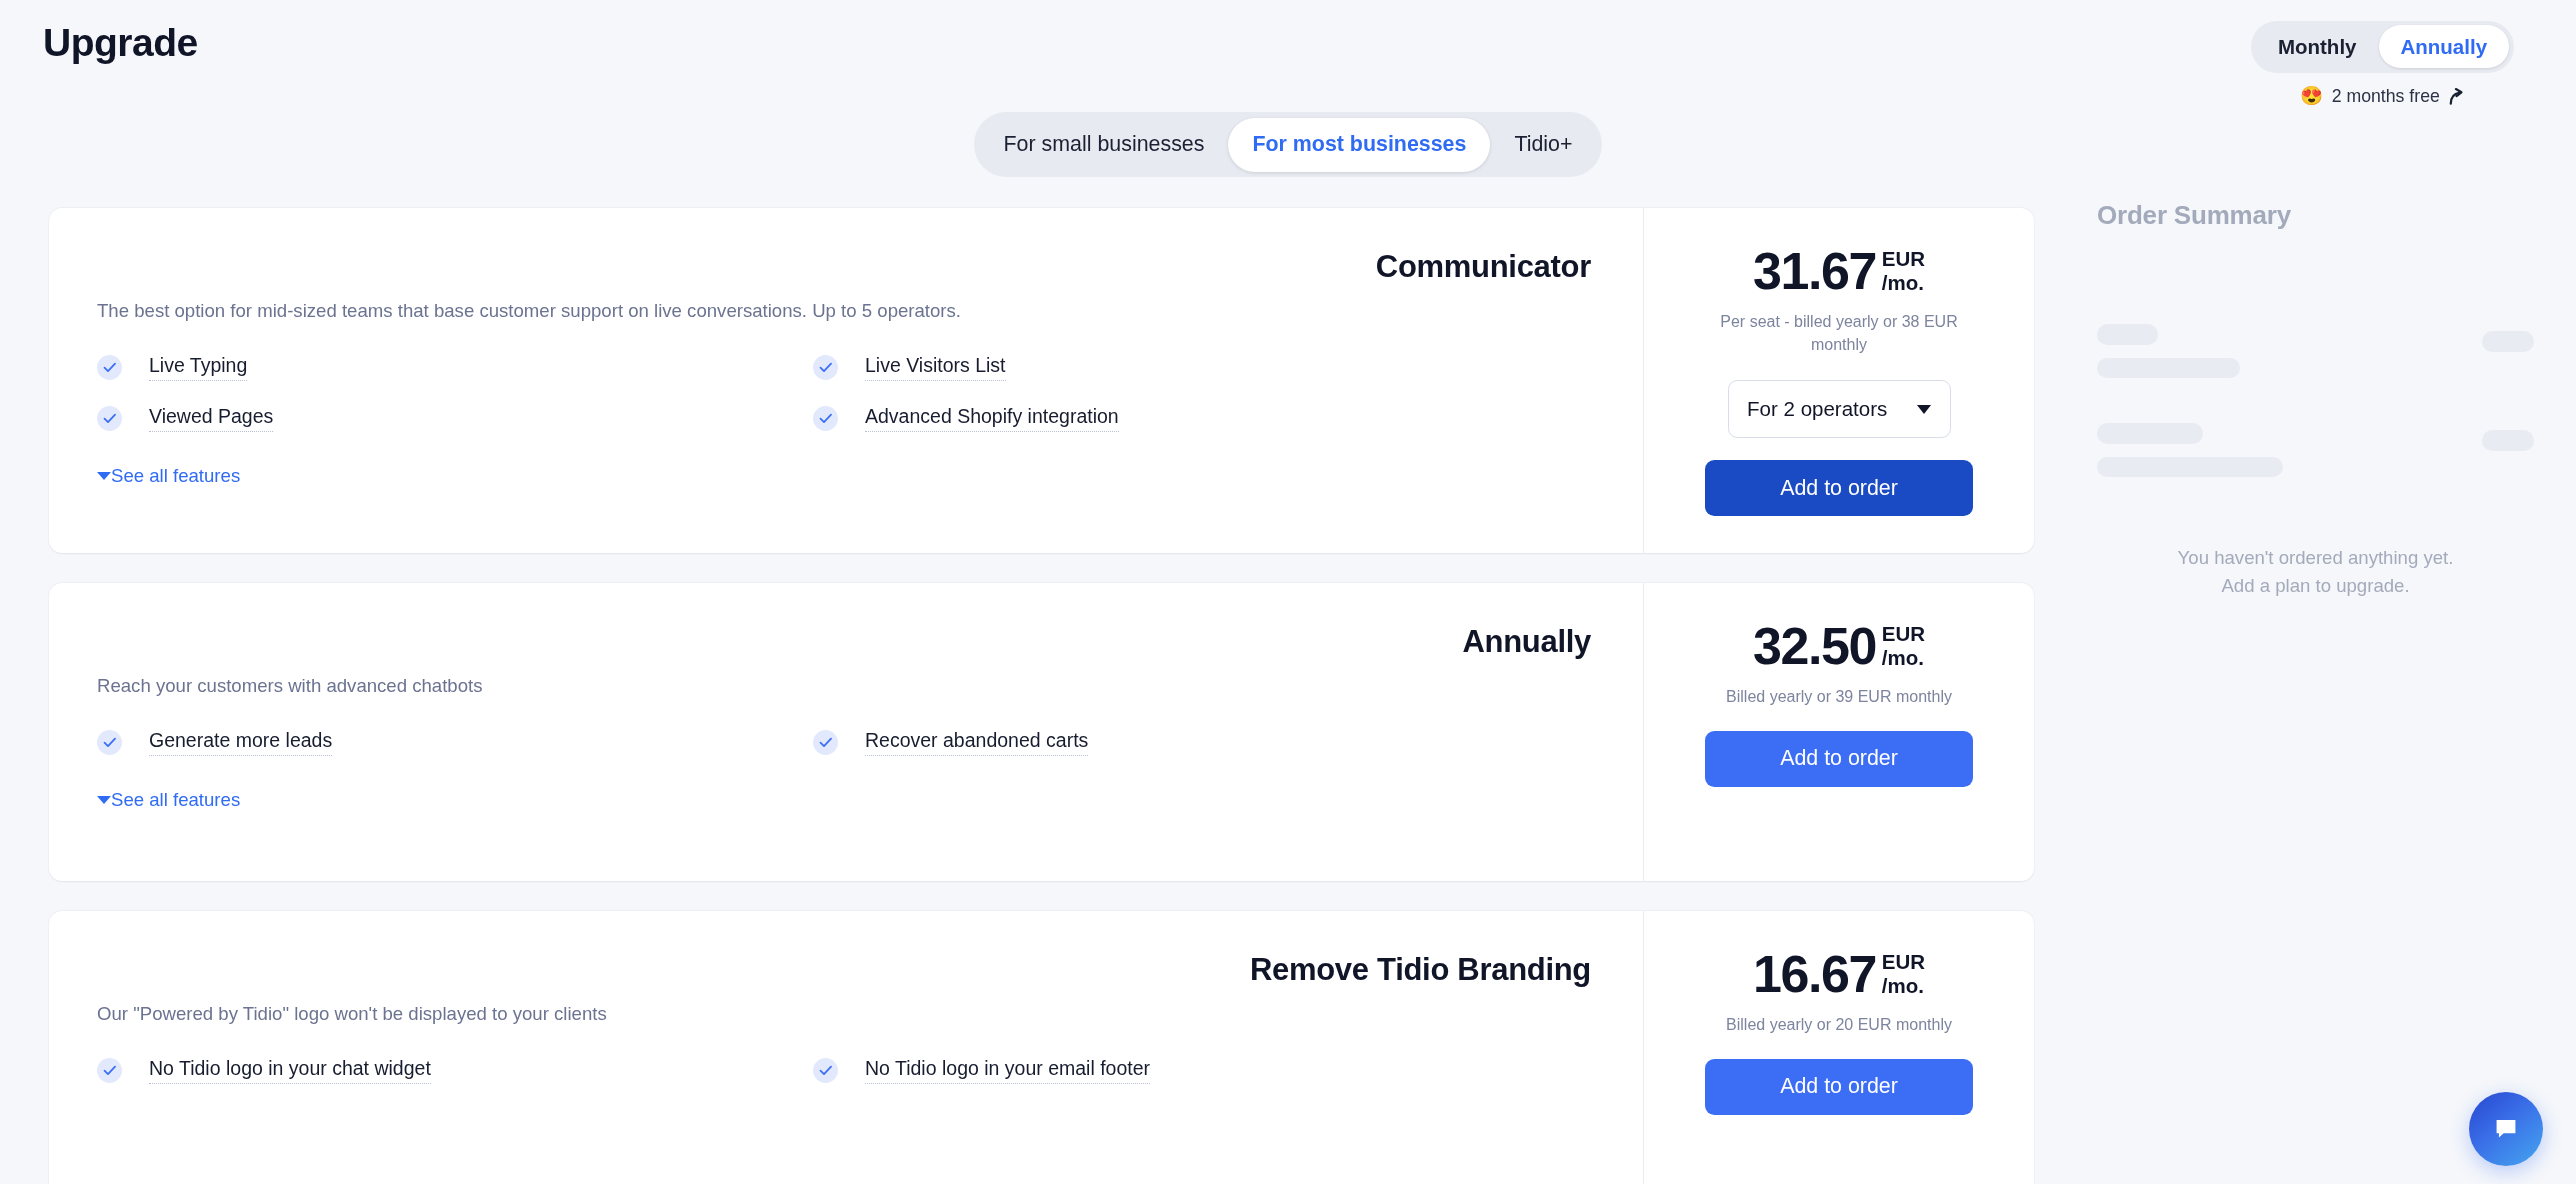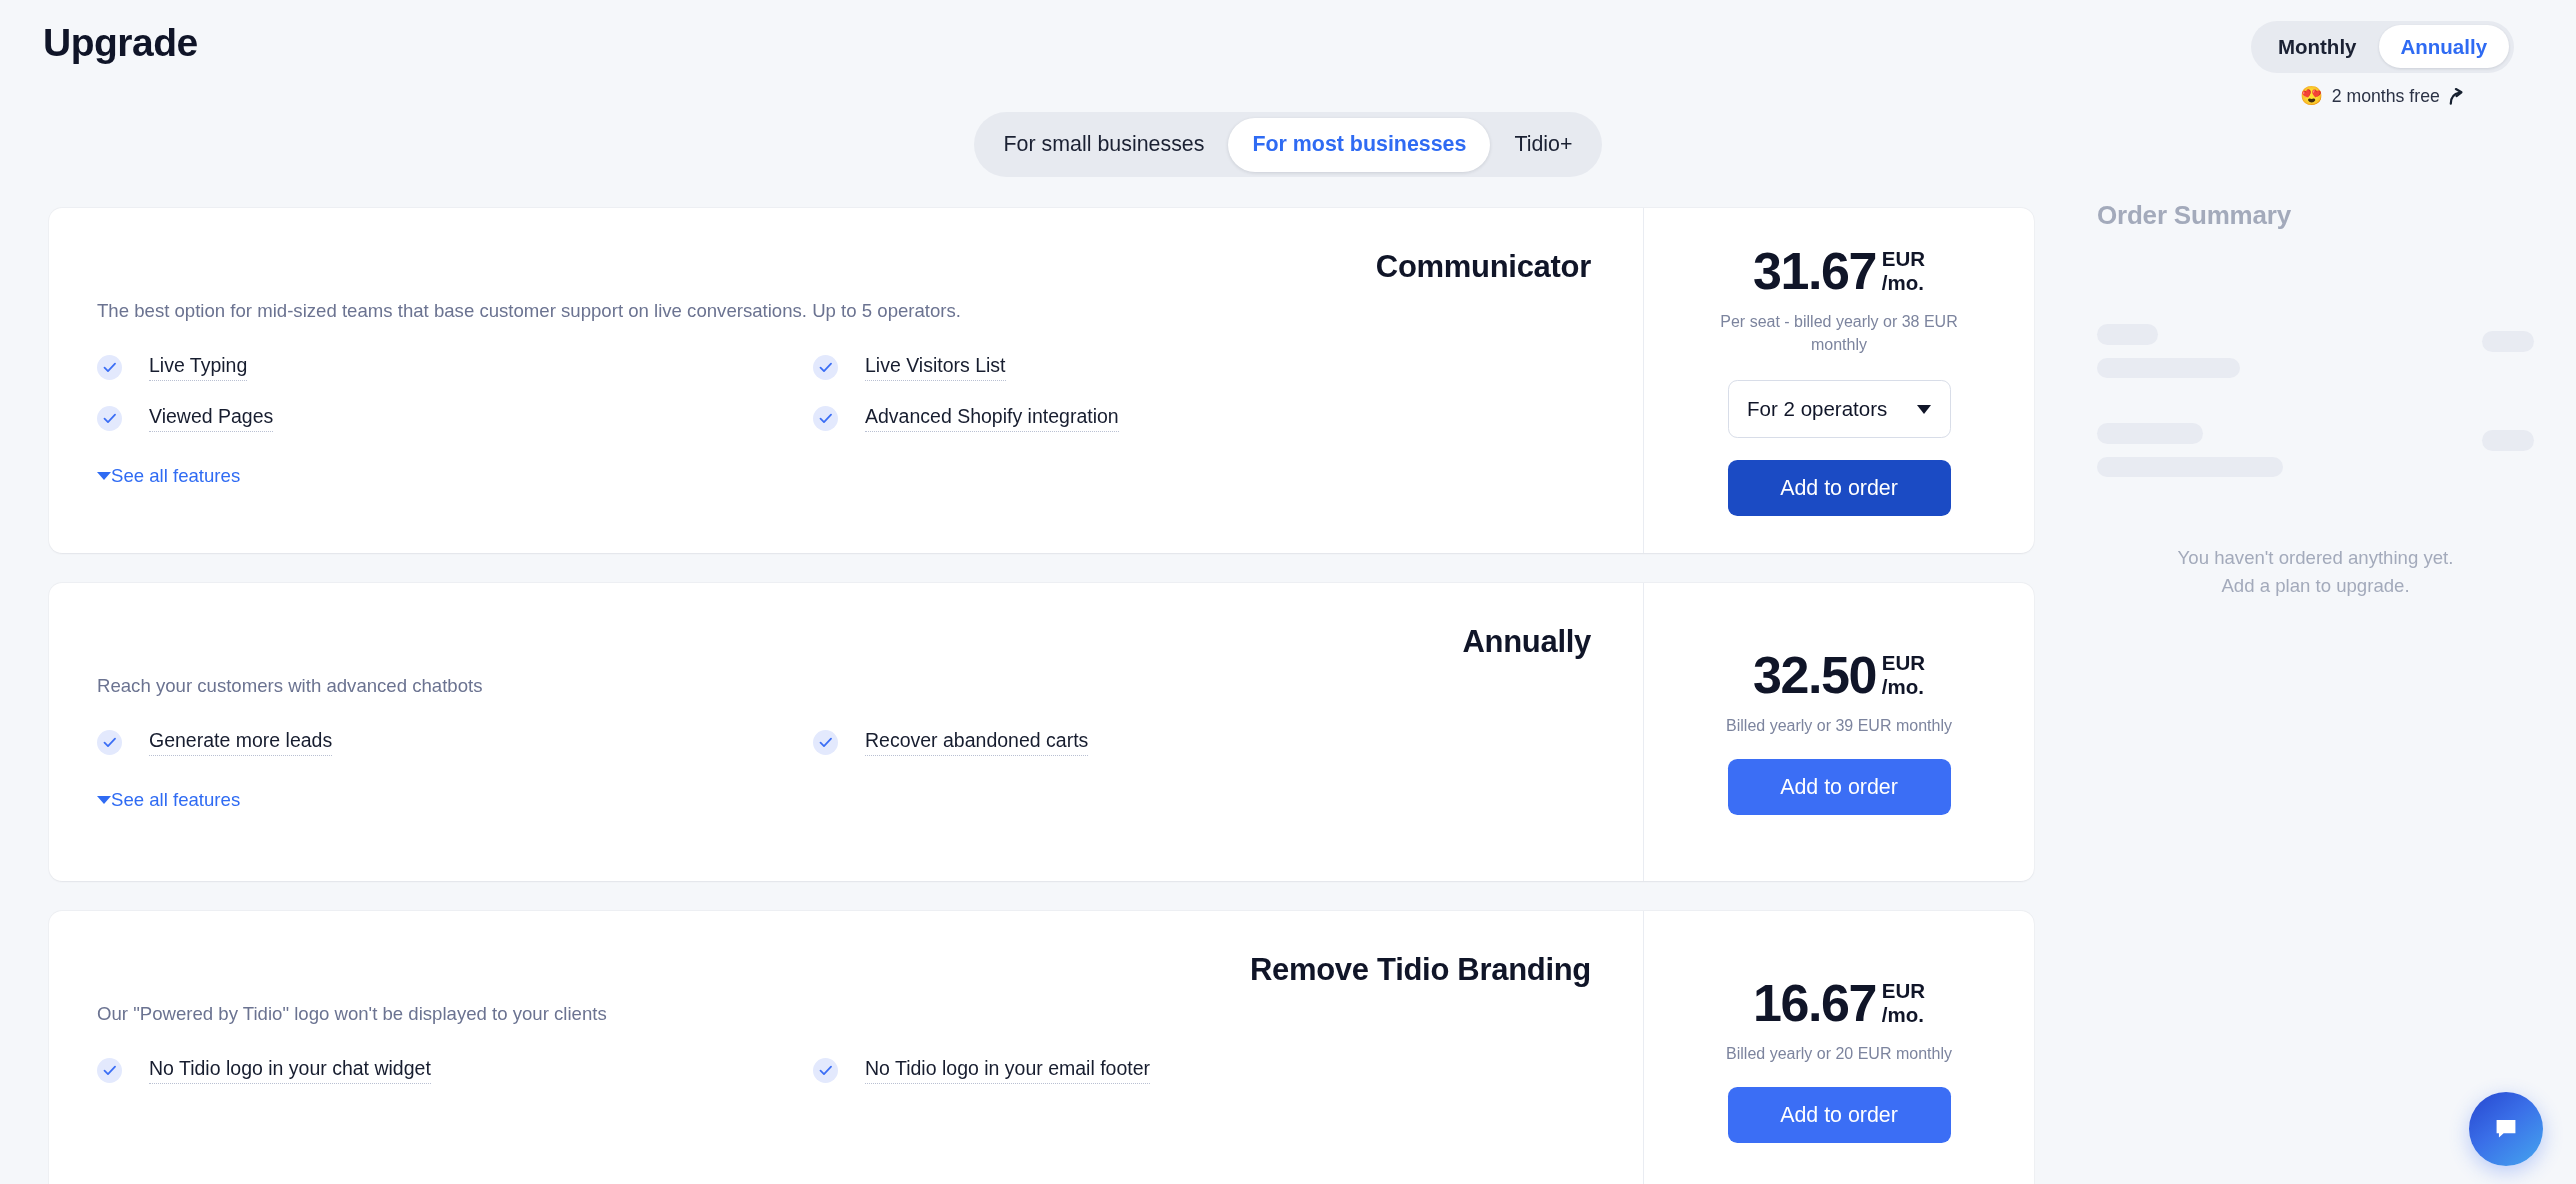--- a/index.html
+++ b/index.html
@@ -198,21 +198,20 @@
   }
 
   
   .card-side {
     flex: 0 0 391px;
     border-left: 0.9px solid #e9ecf2;
     padding: 37px 33px 37px 33px;
     display: flex;
     flex-direction: column;
     align-items: center;
-    justify-content: center;
   }
   .price-row {
     display: flex;
     align-items: flex-start;
     justify-content: center;
   }
   .price-amount {
     font-size: 52px;
     font-weight: 700;
     letter-spacing: -1.4px;
@@ -256,21 +255,21 @@
   }
   .select-caret {
     width: 0; height: 0;
     border-left: 7.4px solid transparent;
     border-right: 7.4px solid transparent;
     border-top: 9.3px solid #101528;
   }
 
   .add-btn {
     margin-top: 22px;
-    width: 223px;
+    width: 268px;
     height: 56px;
     border: none;
     border-radius: 9.3px;
     background: #3b6ef5;
     color: #ffffff;
     font-family: inherit;
     font-size: 21.4px;
     font-weight: 500;
     cursor: pointer;
   }

